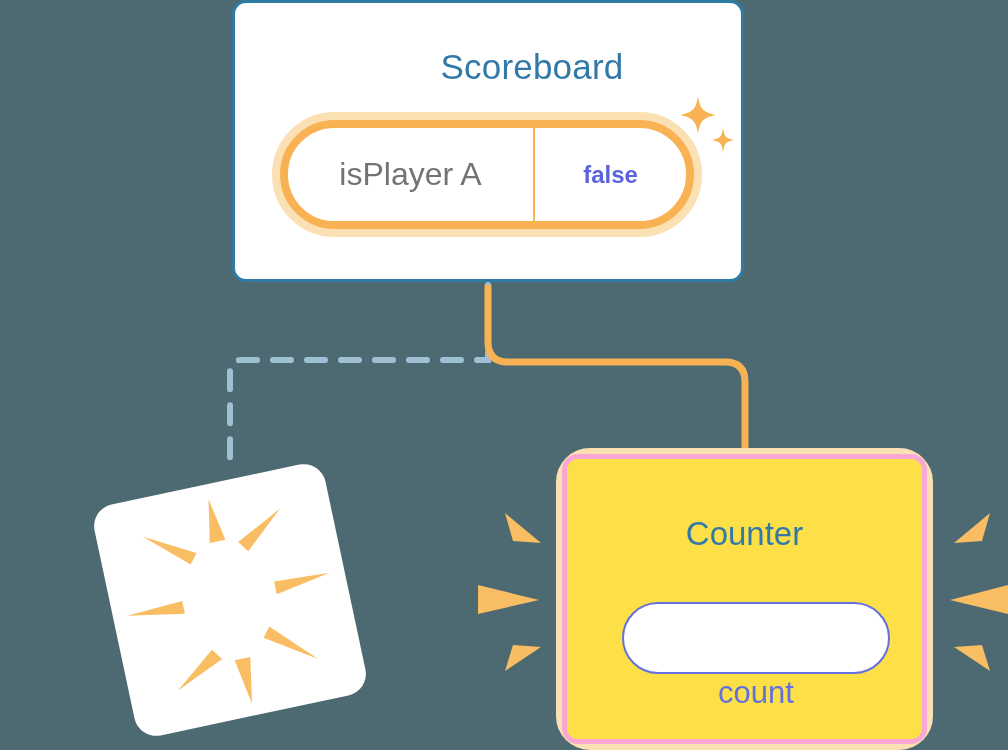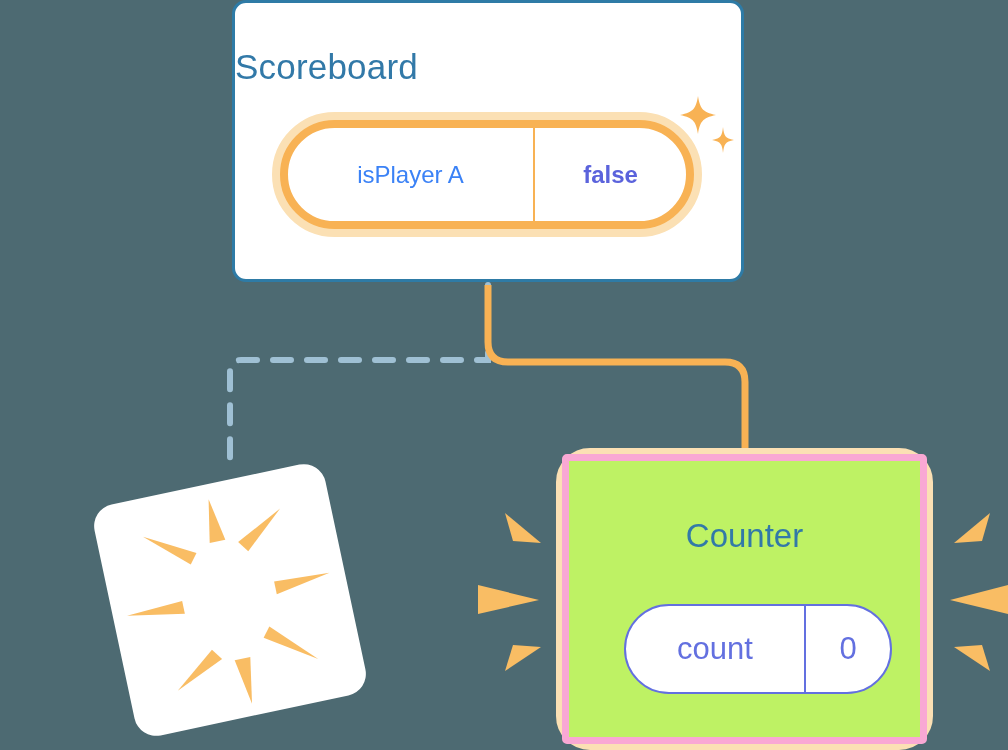--- a/index.html
+++ b/index.html
@@ -36,23 +36,25 @@
     border: 3px solid #2e7ba6;
     border-radius: 14px;
     box-sizing: border-box;
     z-index: 5;
   }
   .title-scoreboard {
     position: absolute;
     top: 44px;
     left: 0;
     width: 100%;
+    text-align: center;
     font-size: 35px;
     color: #3279a8;
     letter-spacing: 0.2px;
+    padding-left: 44px;
   }
 
   
   .pill-hl-wrap {
     position: absolute;
     left: 272px;
     top: 112px;
     width: 430px;
     height: 125px;
     z-index: 6;
@@ -75,22 +77,22 @@
     border-radius: 55px;
     box-sizing: border-box;
     display: flex;
     align-items: stretch;
   }
   .pill-hl .cell-key {
     flex: 0 0 245px;
     display: flex;
     align-items: center;
     justify-content: center;
-    font-size: 24px;
-    color: #3b82f6;
+    font-size: 32px;
+    color: #737373;
   }
   .pill-hl .divider {
     width: 2px;
     background: #f8b254;
     margin: 0;
   }
   .pill-hl .cell-val {
     flex: 1;
     display: flex;
     align-items: center;
@@ -126,46 +128,47 @@
     border: 14px solid #fbe0b4;
     border-radius: 34px;
     box-sizing: border-box;
   }
   .counter-inner {
     position: absolute;
     left: 6px;
     top: 6px;
     right: 6px;
     bottom: 6px;
-    background: #bef264;
-    border: 7px solid #f9a8d4;
-    border-radius: 5px;
+    background: #fde047;
+    border: 5px solid #f9a8d4;
+    border-radius: 16px;
     box-sizing: border-box;
   }
   .title-counter {
     position: absolute;
     top: 56px;
     left: 0;
     width: 100%;
     text-align: center;
     font-size: 33px;
     color: #3279a8;
   }
   .pill-plain {
     position: absolute;
     left: 55px;
     top: 143px;
     width: 268px;
-    height: 90px;
+    height: 72px;
     background: #ffffff;
     border: 2px solid #6370e0;
     border-radius: 45px;
     box-sizing: border-box;
     display: flex;
     align-items: stretch;
+    flex-direction: column;
   }
   .pill-plain .cell-key {
     flex: 0 0 178px;
     display: flex;
     align-items: center;
     justify-content: center;
     font-size: 31px;
     color: #6370e0;
   }
   .pill-plain .divider {

